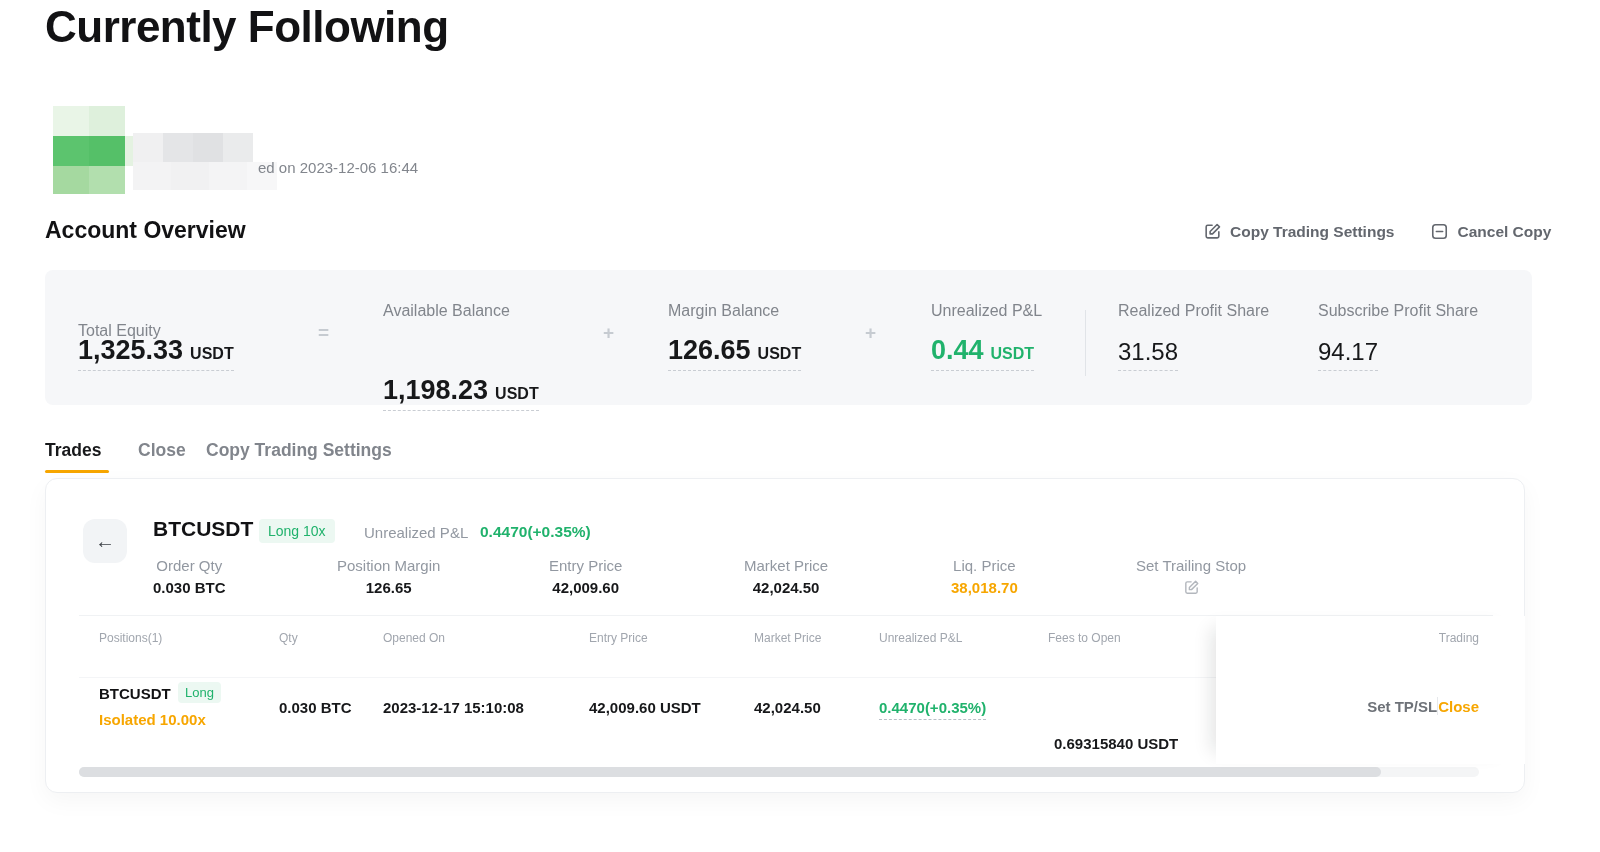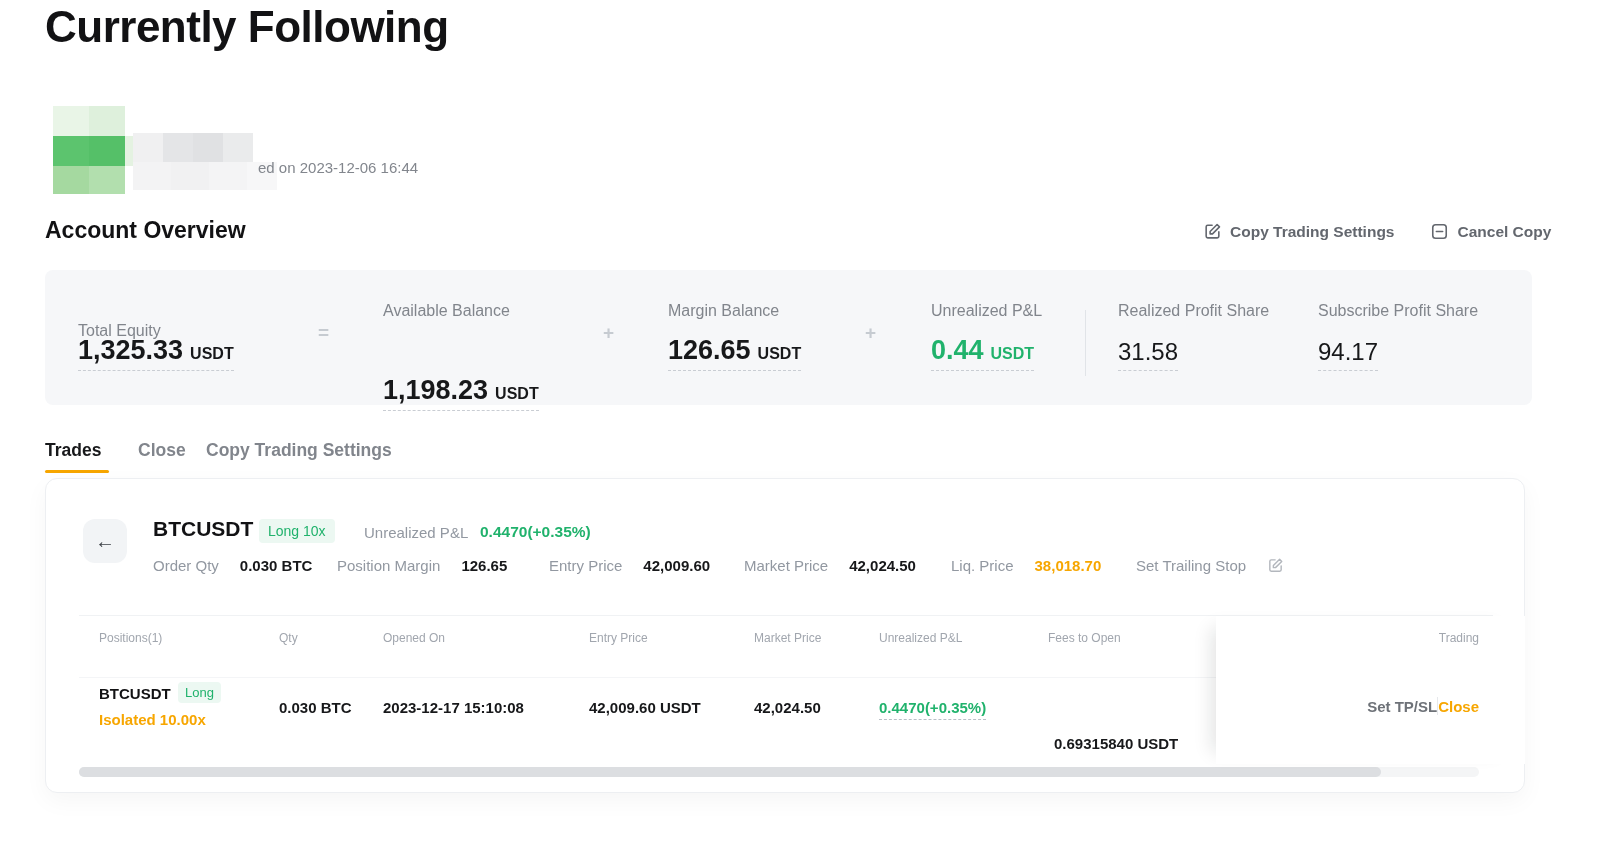--- a/index.html
+++ b/index.html
@@ -60,21 +60,21 @@
     font-family:inherit;
   }
   .pd-symbol { position:absolute; left:107px; top:38px; font-size:21px; font-weight:800; color:#121214; }
   .badge {
     position:absolute; background:#ecf8f2; color:#20b26c; border-radius:4px;
     font-size:14px; font-weight:500; padding:4px 9px; white-space:nowrap;
   }
   .pd-badge { left:213px; top:40px; }
   .pd-upl-label { position:absolute; left:318px; top:45px; font-size:15px; color:#9298a1; font-weight:500; }
   .pd-upl-value { position:absolute; left:434px; top:44px; font-size:15.5px; font-weight:700; color:#20b26c; }
-  .pd-pair { position:absolute; top:78px; display:flex; gap:21px; align-items:center; font-size:15px; white-space:nowrap; }
+  .pd-pair { position:absolute; top:78px; display:flex; gap:5px; align-items:center; font-size:15px; white-space:nowrap;flex-direction:column; }
   .pd-pair .lbl { color:#9298a1; font-weight:500; }
   .pd-pair .val { color:#17181a; font-weight:700; }
   .pd-pair .val.orange { color:#f7a600; }
   .pd-edit-icon { color:#b3b7bd; display:flex; }
   .card-divider { position:absolute; left:33px; top:136px; width:1414px; height:1px; background:#f0f2f4; }
   .header-sub-divider { position:absolute; left:33px; top:198px; width:1404px; height:1px; background:#f4f5f7; }
 
   .th { position:absolute; top:152px; font-size:12px; color:#a1a6ae; font-weight:500; white-space:nowrap; }
   .td { position:absolute; top:220px; font-size:15px; font-weight:600; color:#17181a; white-space:nowrap; }
   .td.green { color:#20b26c; border-bottom:1px dashed #b9c0c7; padding-bottom:3px; }

